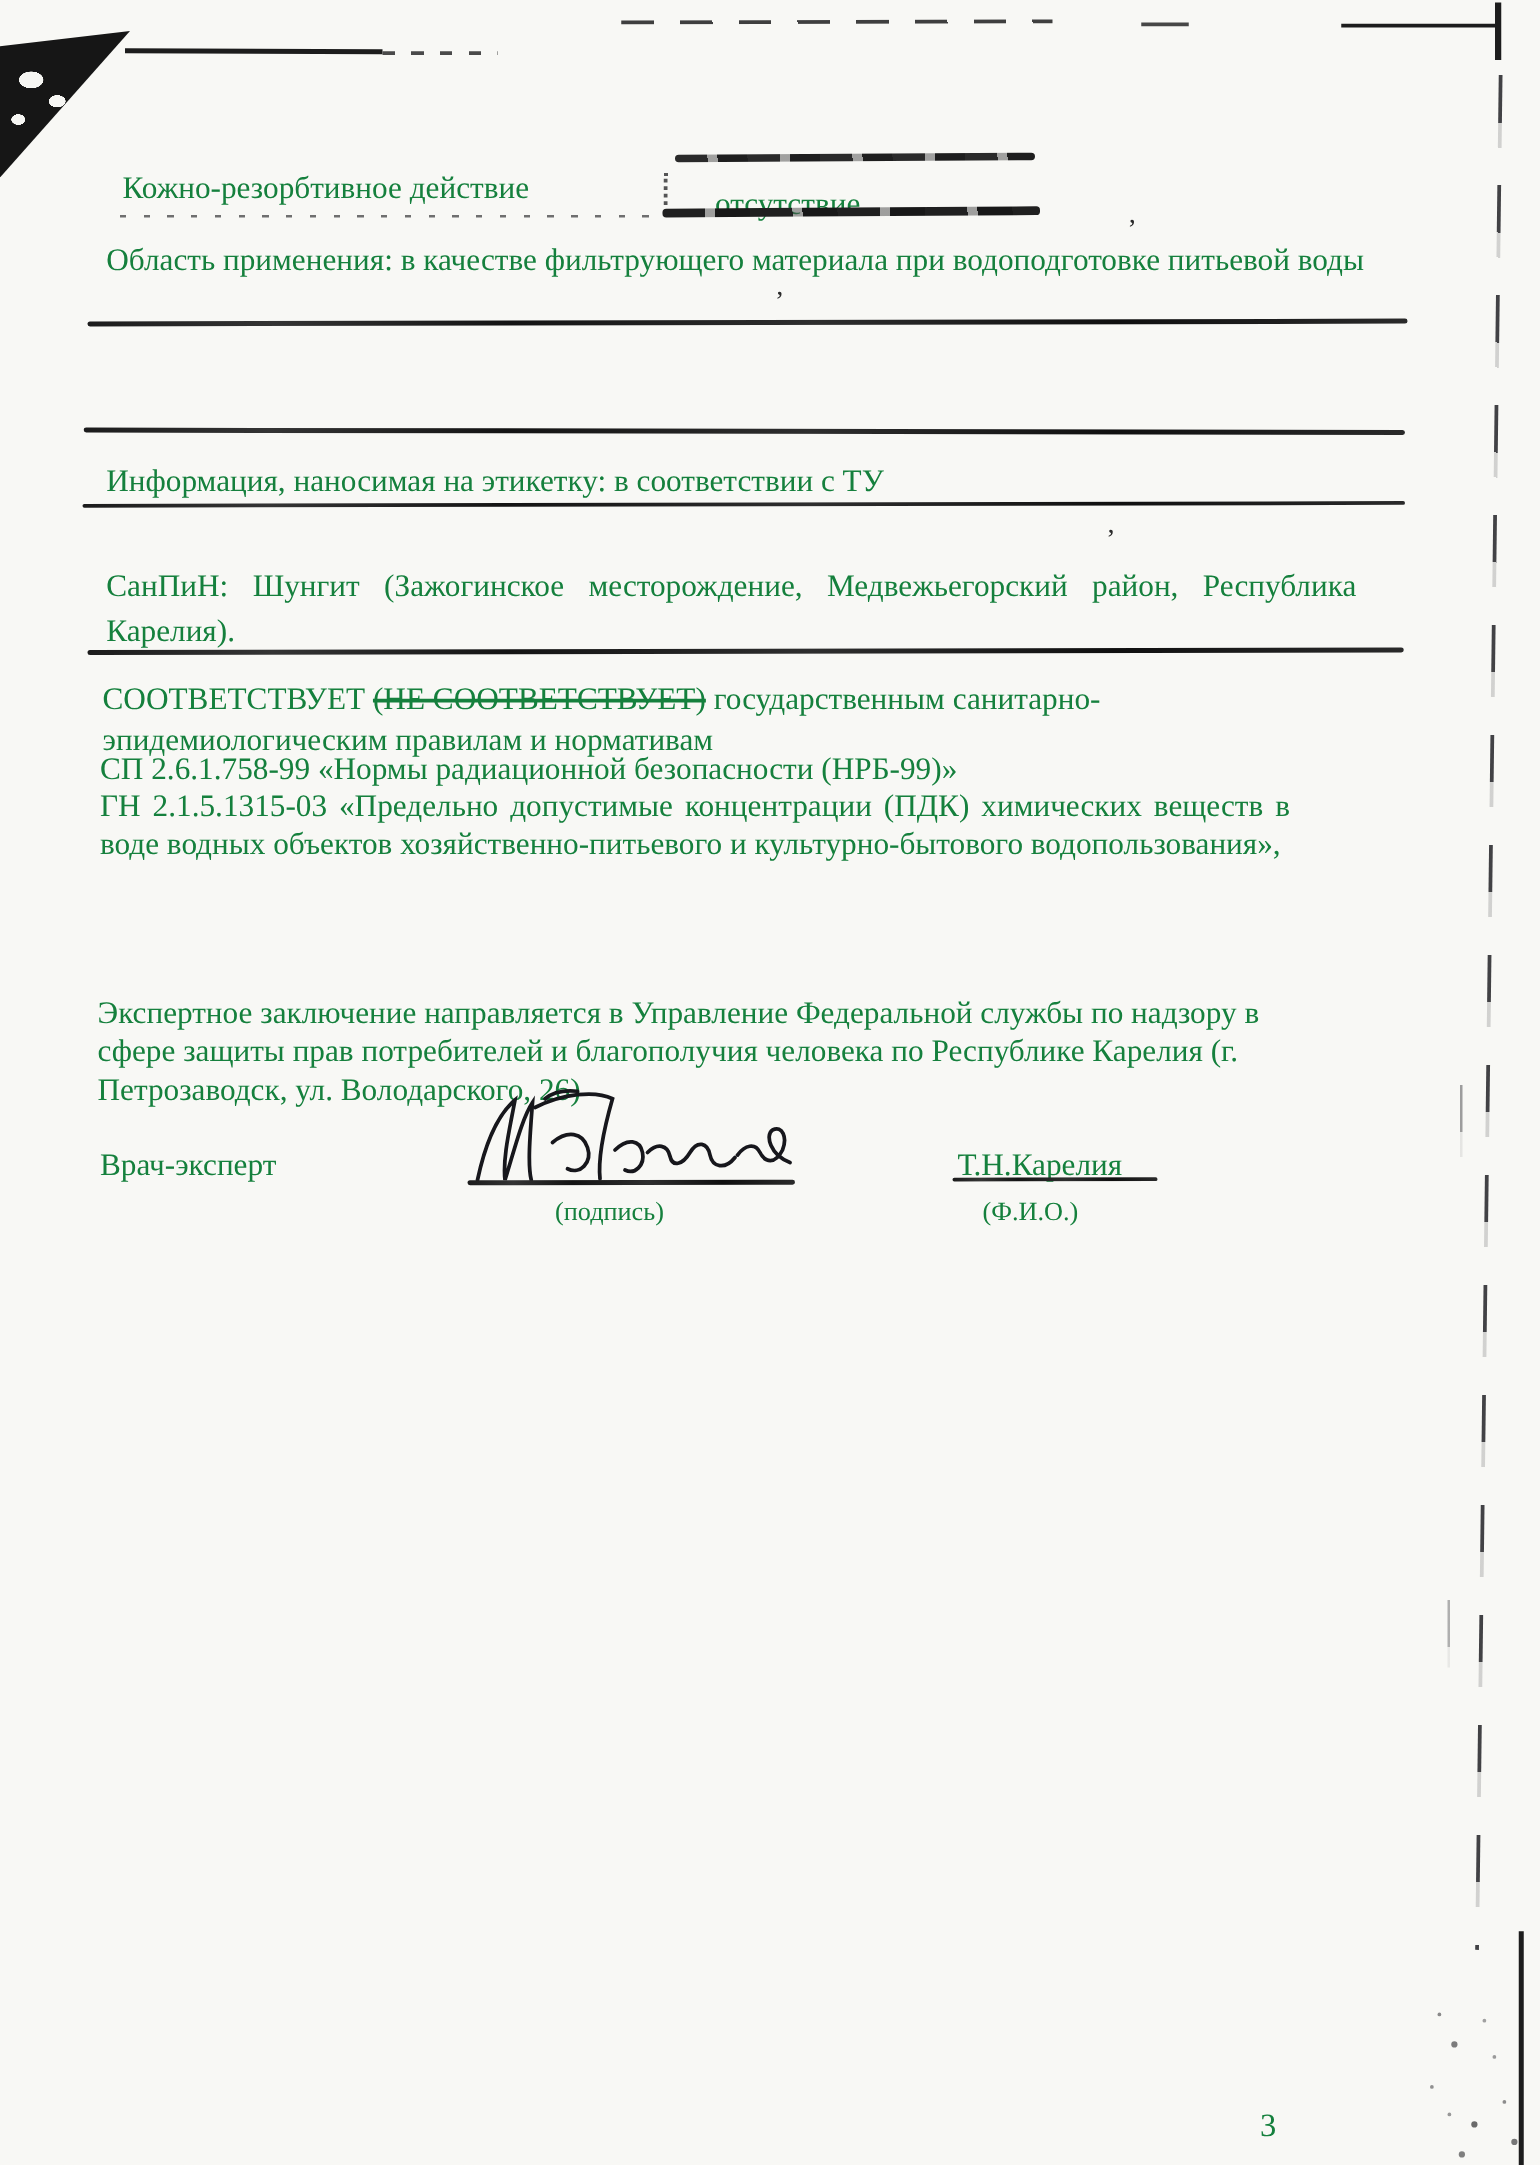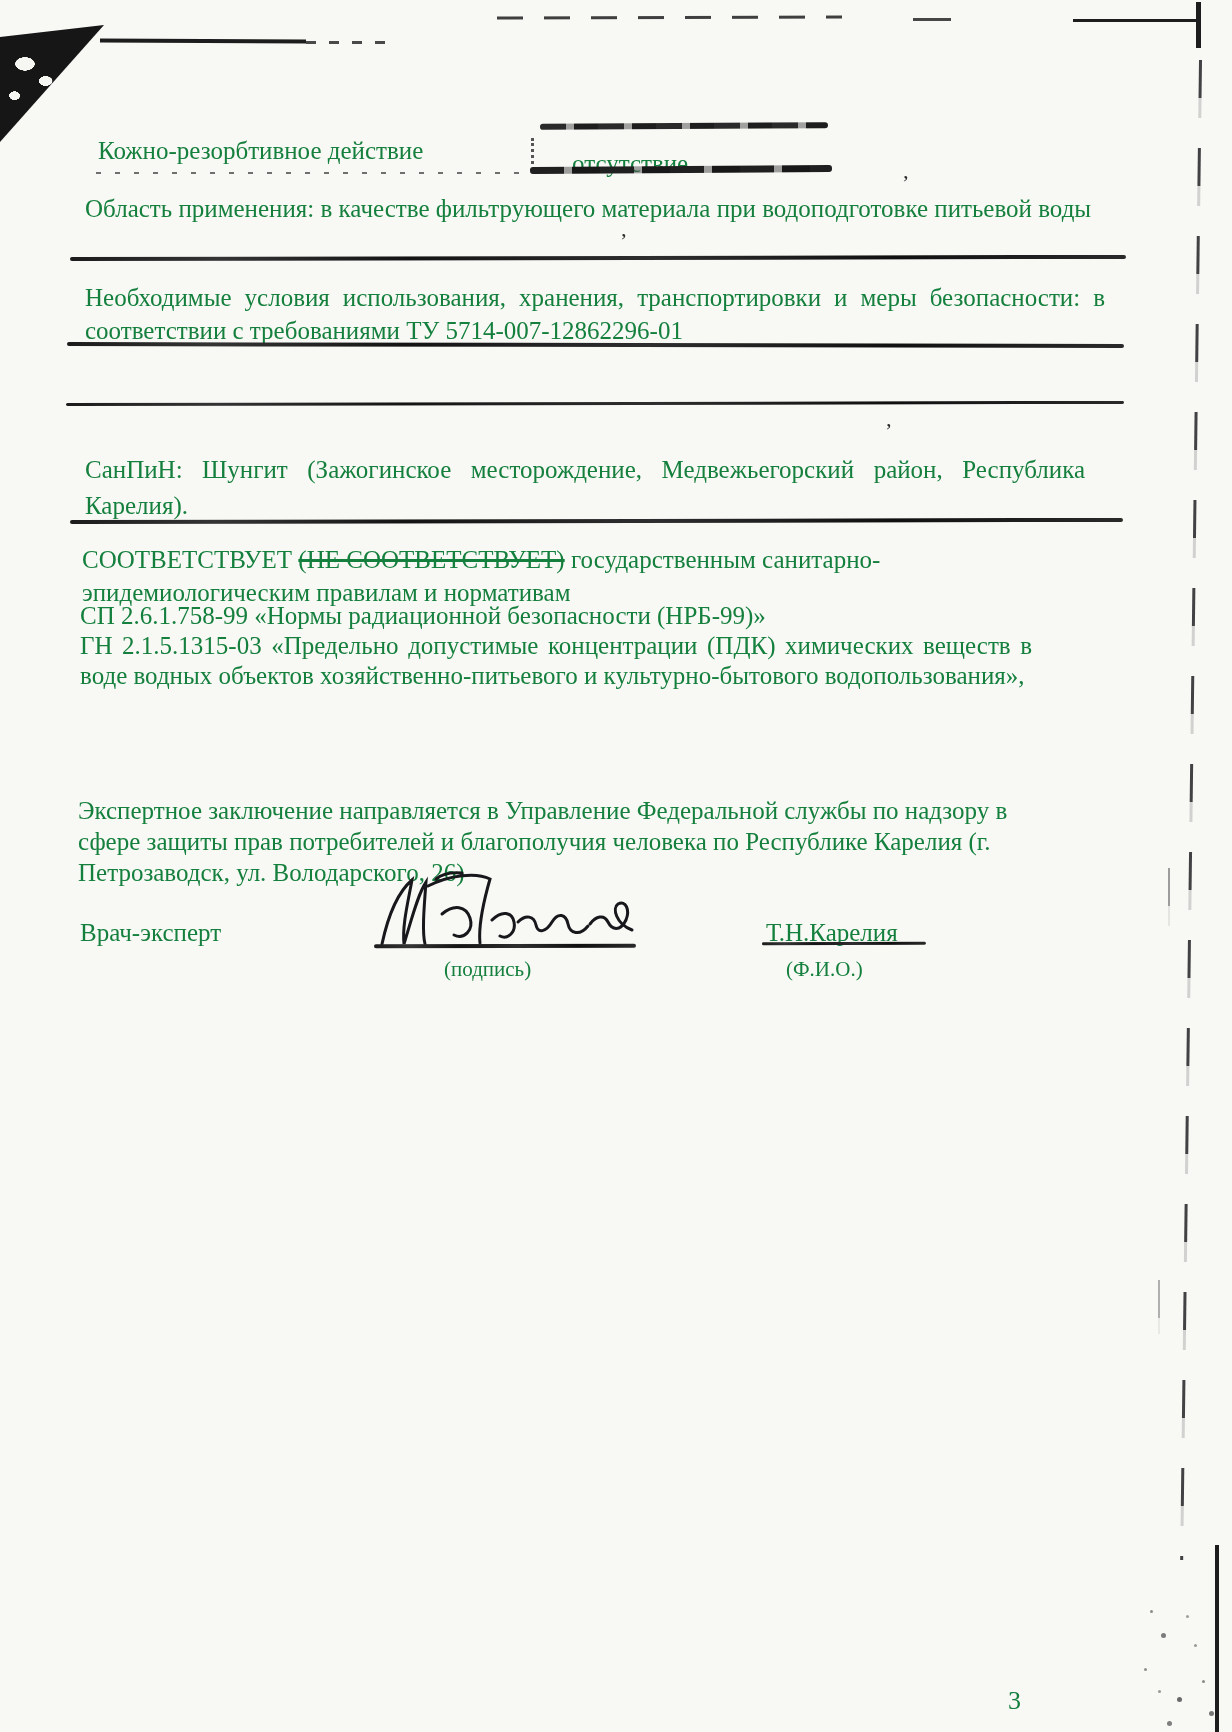--- a/index.html
+++ b/index.html
@@ -84,26 +84,26 @@
   <div style="position:absolute;left:531px;top:138px;width:0;height:26px;border-left:3px dotted #555;"></div>
   <div class="smudge" style="left:530px;top:166px;width:302px;height:7px;background:repeating-linear-gradient(90deg,#202020 0 34px,#50505088 34px 42px,#181818 42px 70px);"></div>
   <div class="dotline" style="left:96px;top:172px;width:436px;"></div>
 
   <div class="tx just" style="left:85px;top:192px;width:1037px;line-height:34px;">
     <span class="bold">Область применения:</span>
     <span>в качестве фильтрующего материала при водоподготовке питьевой воды</span>
   </div>
   <div class="rule" style="left:70px;top:256px;width:1056px;"></div>
 
-  <div class="tx just" style="left:85px;top:281px;width:1020px;">
-    <span class="bold">Необходимые условия использования, хранения, транспортировки и меры безопасности:</span>
-    <span>в соответствии с требованиями ТУ 5714-007-12862296-01</span>
-  </div>
   <div class="rule" style="left:67px;top:343px;width:1057px;transform:rotate(0.1deg);"></div>
 
+  <div class="tx" style="left:85px;top:369px;width:1030px;">
+    <span class="bold">Информация, наносимая на этикетку:</span>
+    <span>в соответствии с ТУ</span>
+  </div>
   <div class="rule" style="left:66px;top:402px;width:1058px;height:3px;"></div>
 
   <div class="tx just" style="left:85px;top:452px;width:1000px;line-height:36px;word-spacing:6px;">
     <span class="bold">СанПиН:</span>
     <span>Шунгит (Зажогинское месторождение, Медвежьегорский район, Республика Карелия).</span>
   </div>
   <div class="rule" style="left:70px;top:519px;width:1053px;"></div>
 
   <div class="tx bold" style="left:82px;top:543px;width:920px;">
     <span>СООТВЕТСТВУЕТ</span>

